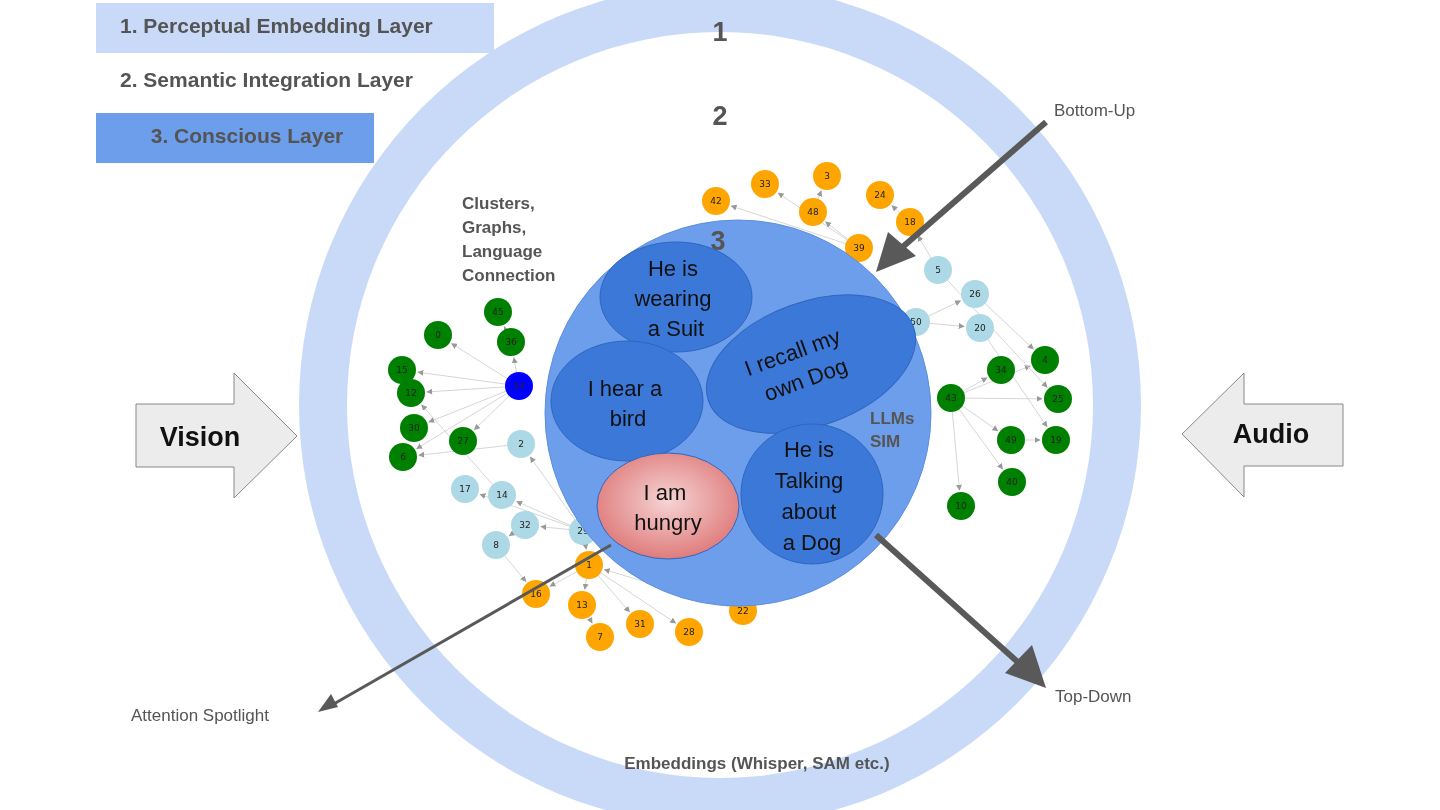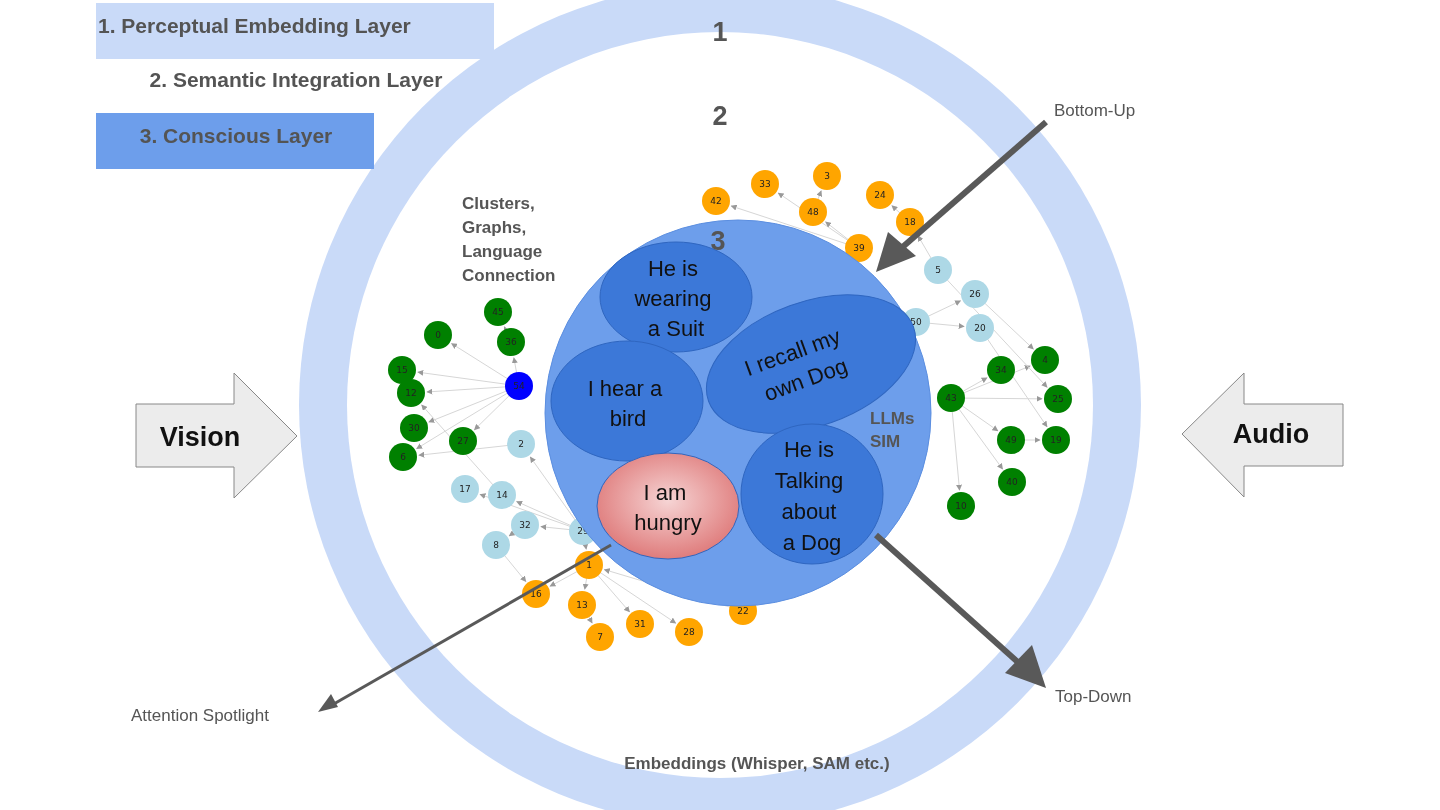--- a/index.html
+++ b/index.html
@@ -1,22 +1,22 @@
 <!DOCTYPE html>
 <html><head>
 <meta charset="utf-8">
 <style>
   html, body { margin: 0; padding: 0; background: #ffffff; }
   body { width: 1440px; height: 810px; position: relative; overflow: hidden;
          font-family: "Liberation Sans", sans-serif; }
   #stage { position: absolute; left: 0; top: 0; width: 1440px; height: 810px; }
   .legend-item { position: absolute; font-weight: bold; font-size: 21px; color: #545454;
-                 box-sizing: border-box; padding-left: 2px; line-height: 46px; height: 56px; }
+                 box-sizing: border-box; padding-left: 24px; line-height: 46px; height: 50px; }
   #legend-1 { left: 96px; top: 3px; width: 398px; background: #c9daf8; }
-  #legend-2 { left: 96px; top: 57px; width: 398px; background: transparent; text-align: center; }
+  #legend-2 { left: 96px; top: 57px; width: 398px; background: transparent; }
   #legend-3 { left: 96px; top: 113px; width: 278px; background: #6d9eeb; text-align: center; }
   .node-label { font-family: "DejaVu Sans", sans-serif; font-size: 9px; fill: #222; text-anchor: middle; dominant-baseline: central; }
   .layer-num { font-family: "Liberation Sans", sans-serif; font-weight: bold; font-size: 27px; fill: #555; text-anchor: middle; }
   .bubble-text { font-family: "Liberation Sans", sans-serif; font-size: 22px; fill: #111; text-anchor: middle; }
   .side-label { font-family: "Liberation Sans", sans-serif; font-size: 17px; fill: #555; }
   .bold-gray { font-family: "Liberation Sans", sans-serif; font-weight: bold; fill: #555; }
   .arrow-label { font-family: "Liberation Sans", sans-serif; font-weight: bold; font-size: 27px; fill: #111; text-anchor: middle; }
 </style>
 </head>
 <body>

